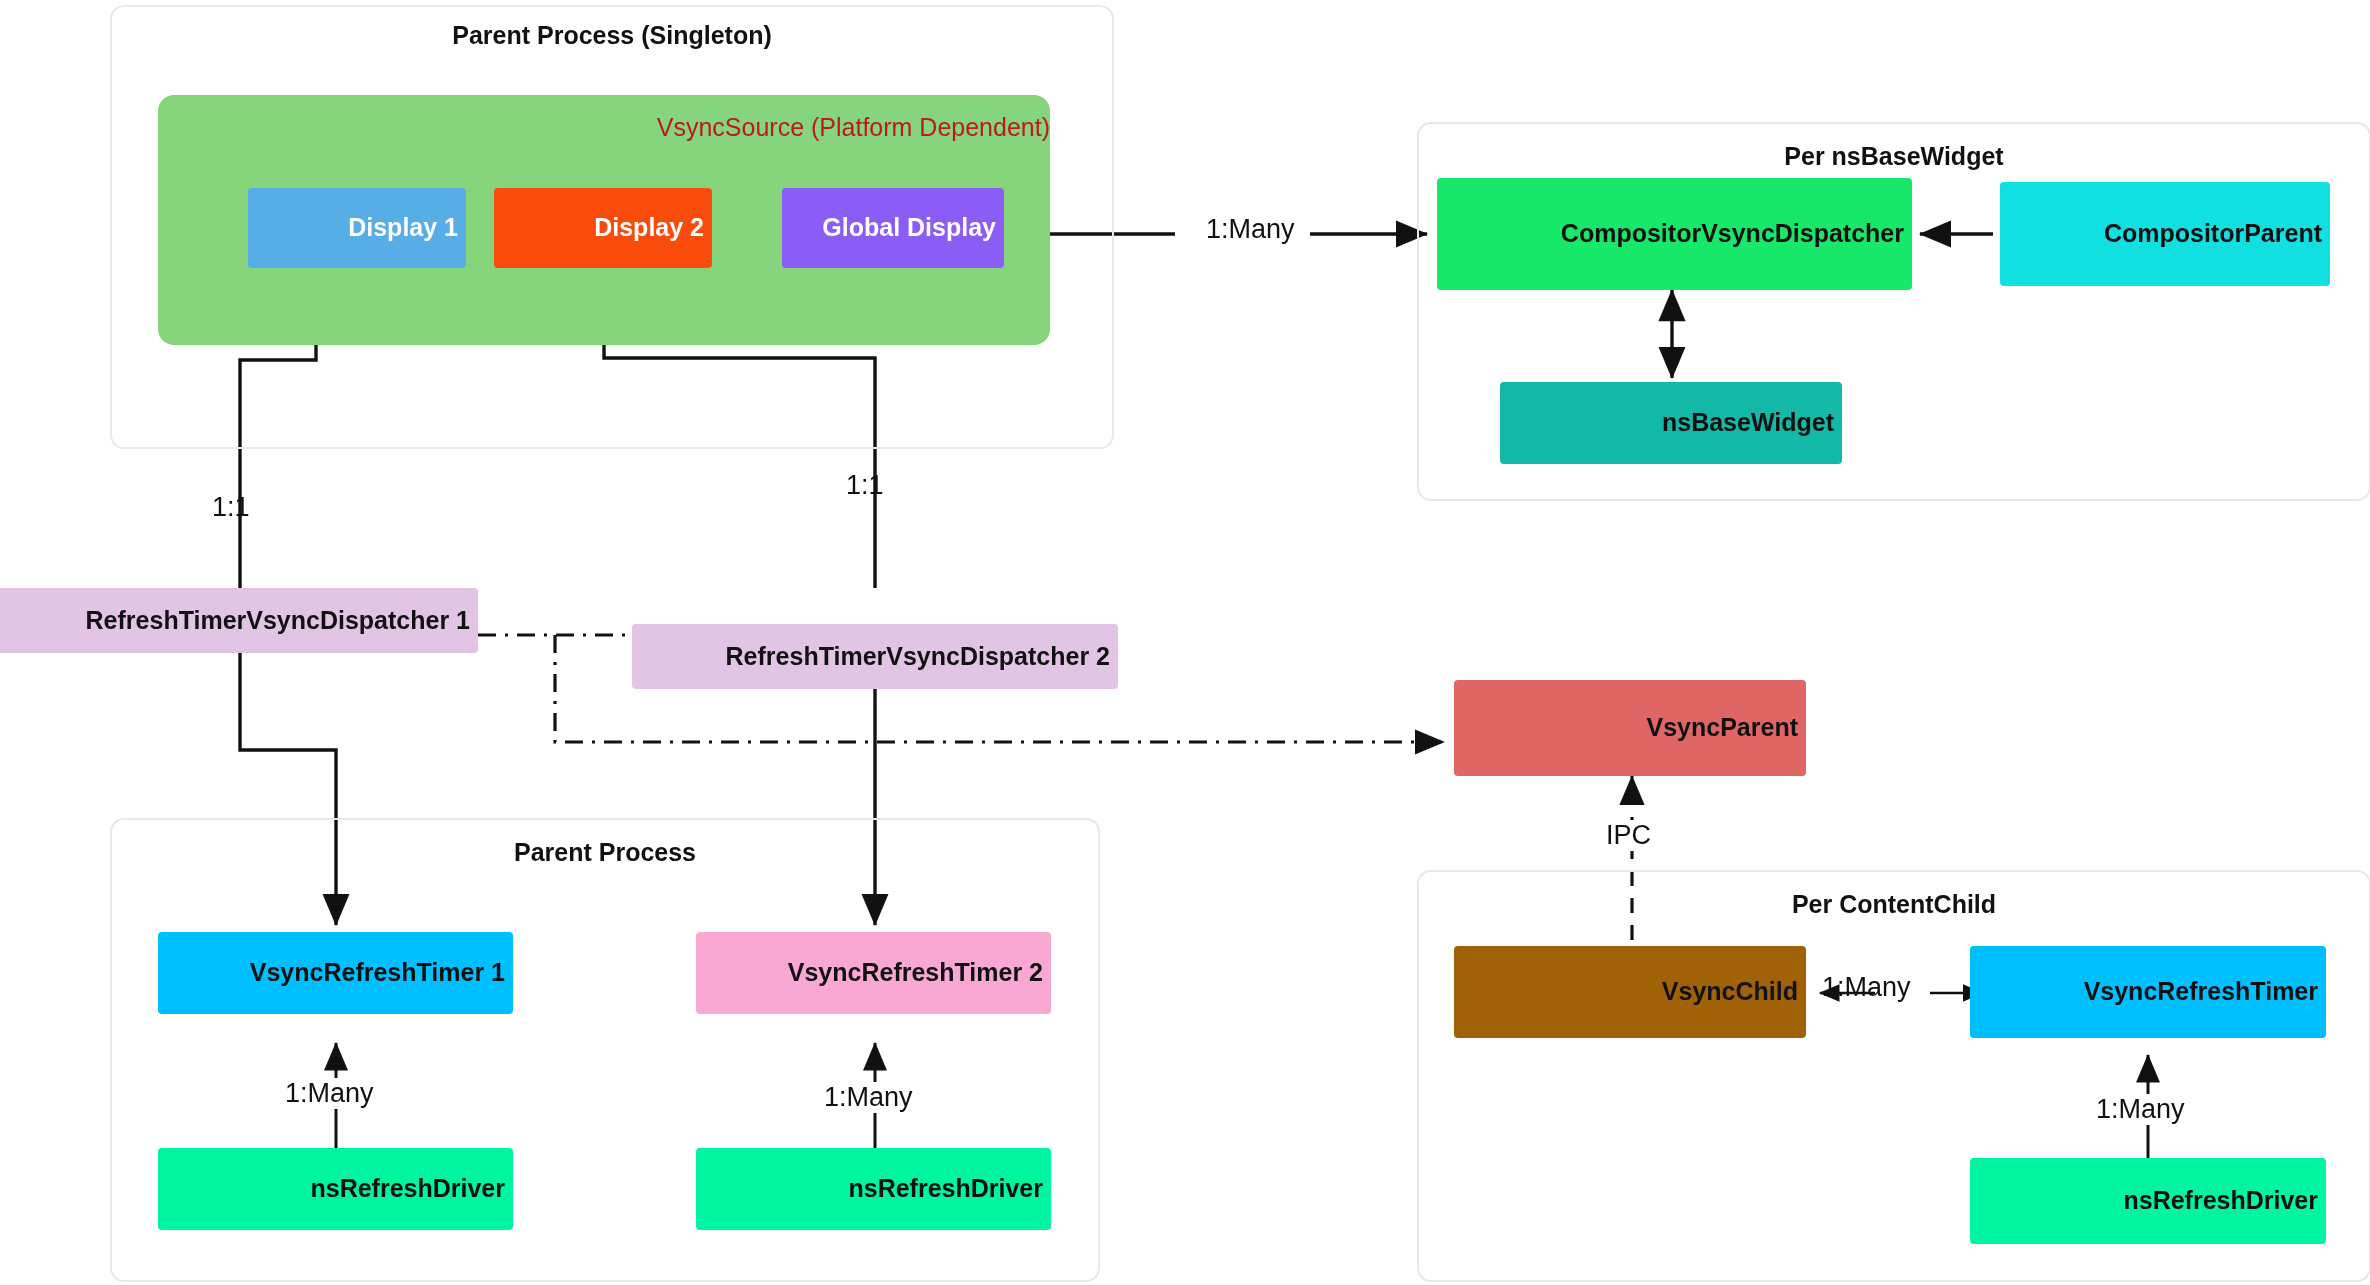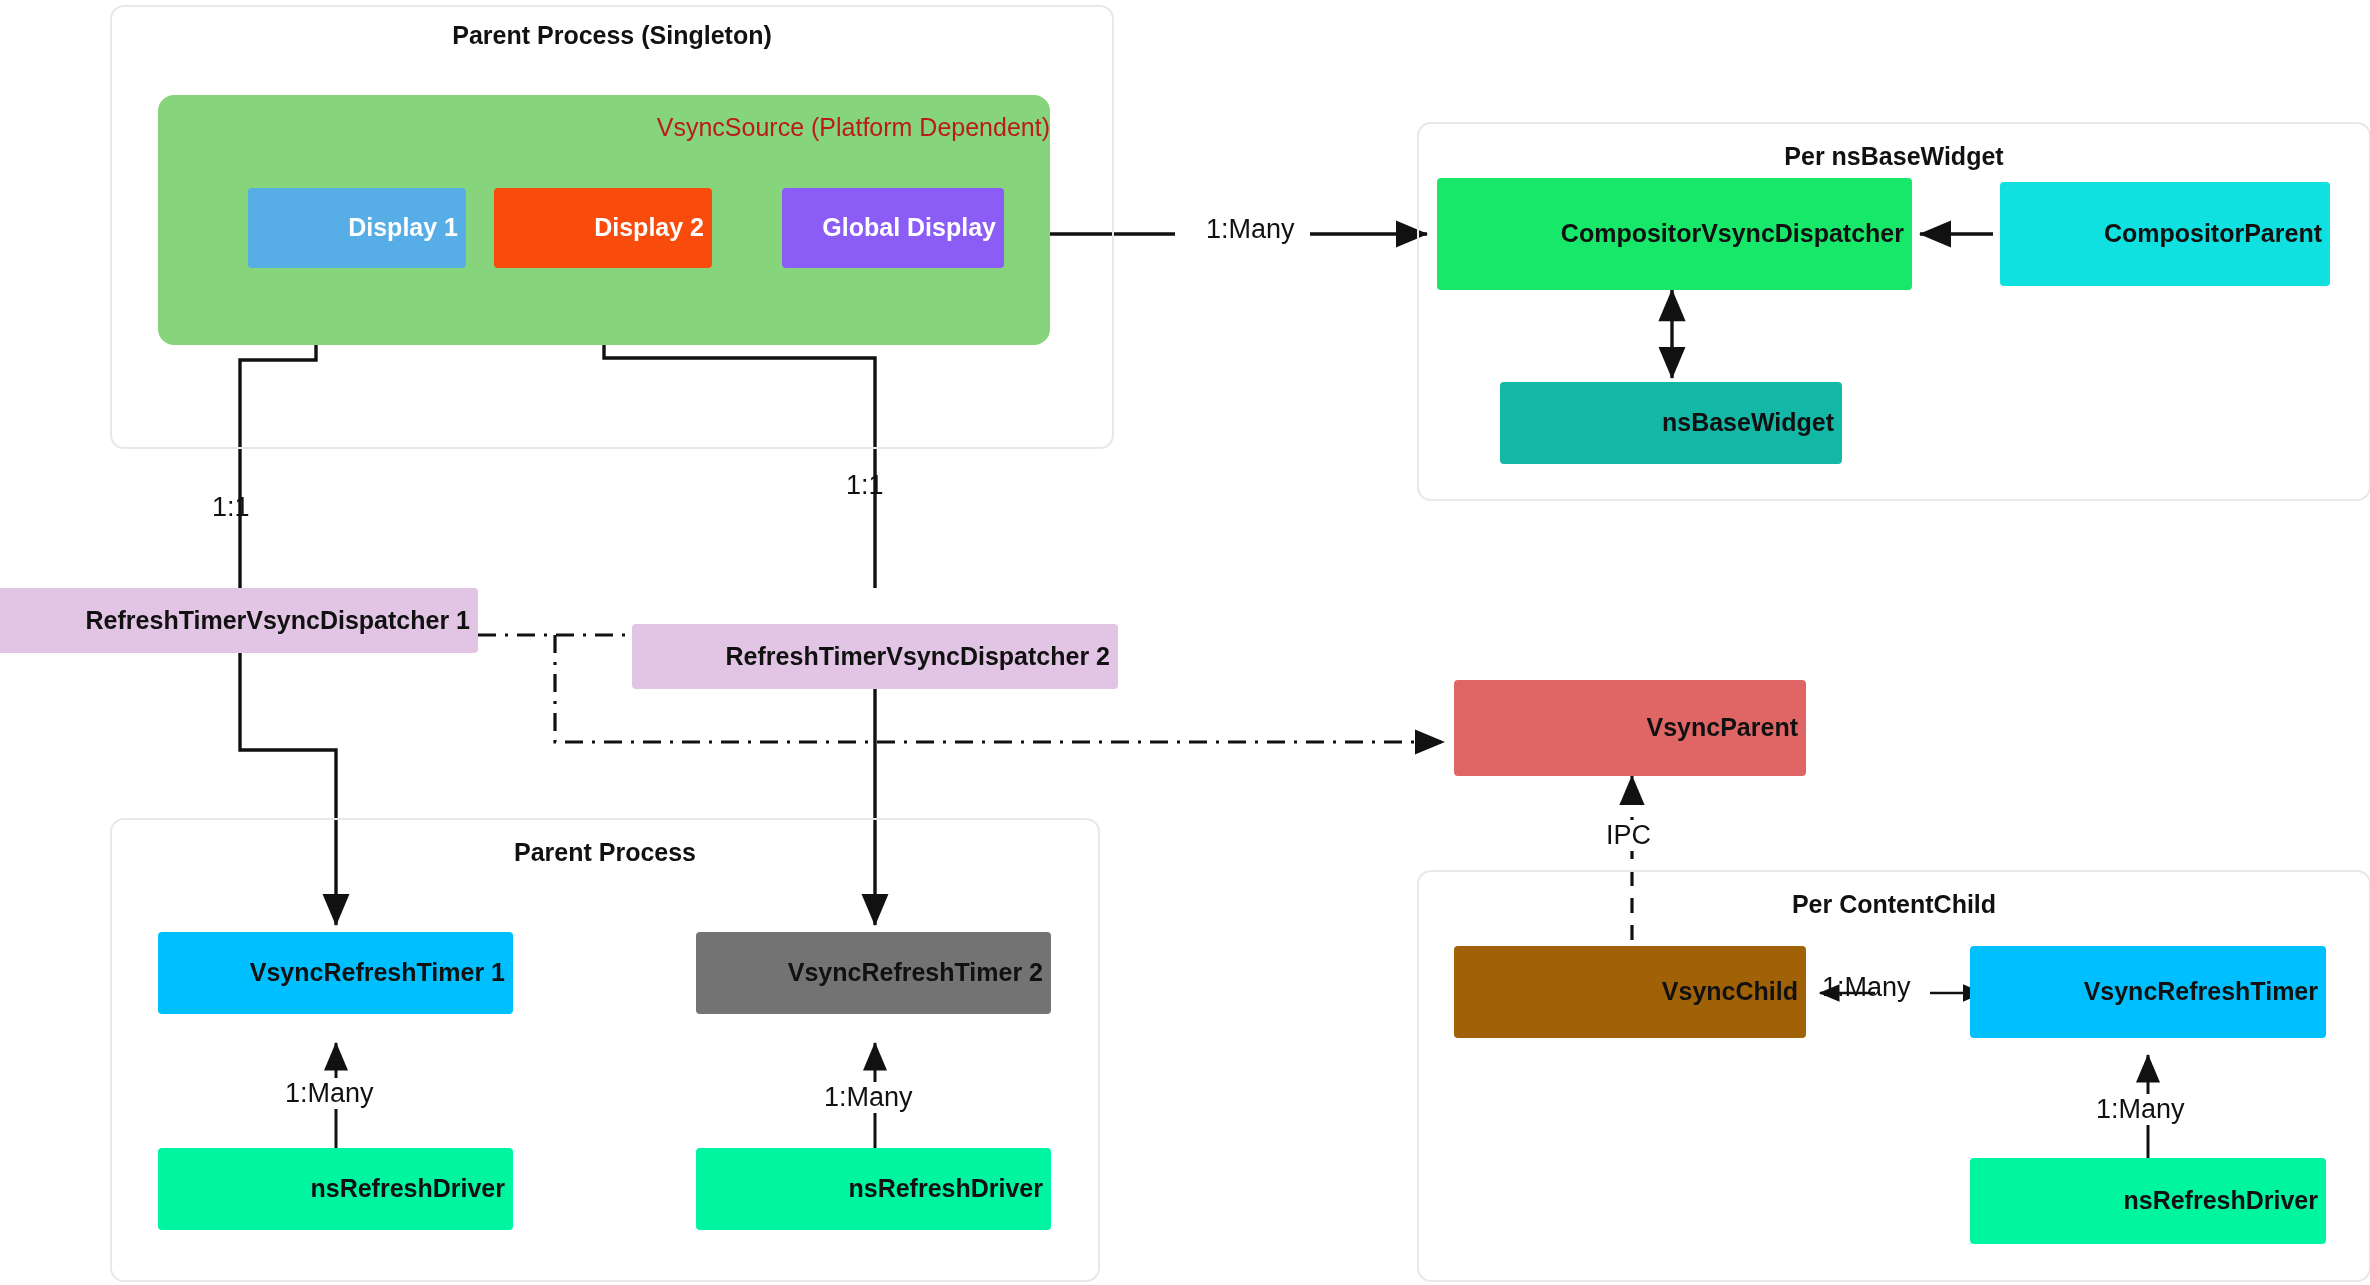--- a/index.html
+++ b/index.html
@@ -128,21 +128,21 @@
   </div>
 
   <div class="node" style="left:1454px;top:680px;width:352px;height:96px;background:#e06666;">
     <span>VsyncParent</span>
   </div>
 
   <div class="node" style="left:158px;top:932px;width:355px;height:82px;background:#00bfff;">
     <span>VsyncRefreshTimer 1</span>
   </div>
 
-  <div class="node" style="left:696px;top:932px;width:355px;height:82px;background:#737373;">
+  <div class="node" style="left:696px;top:932px;width:355px;height:82px;background:#f9a8d4;">
     <span>VsyncRefreshTimer 2</span>
   </div>
 
   <div class="node" style="left:158px;top:1148px;width:355px;height:82px;background:#00f5a0;">
     <span>nsRefreshDriver</span>
   </div>
 
   <div class="node" style="left:696px;top:1148px;width:355px;height:82px;background:#00f5a0;">
     <span>nsRefreshDriver</span>
   </div>

